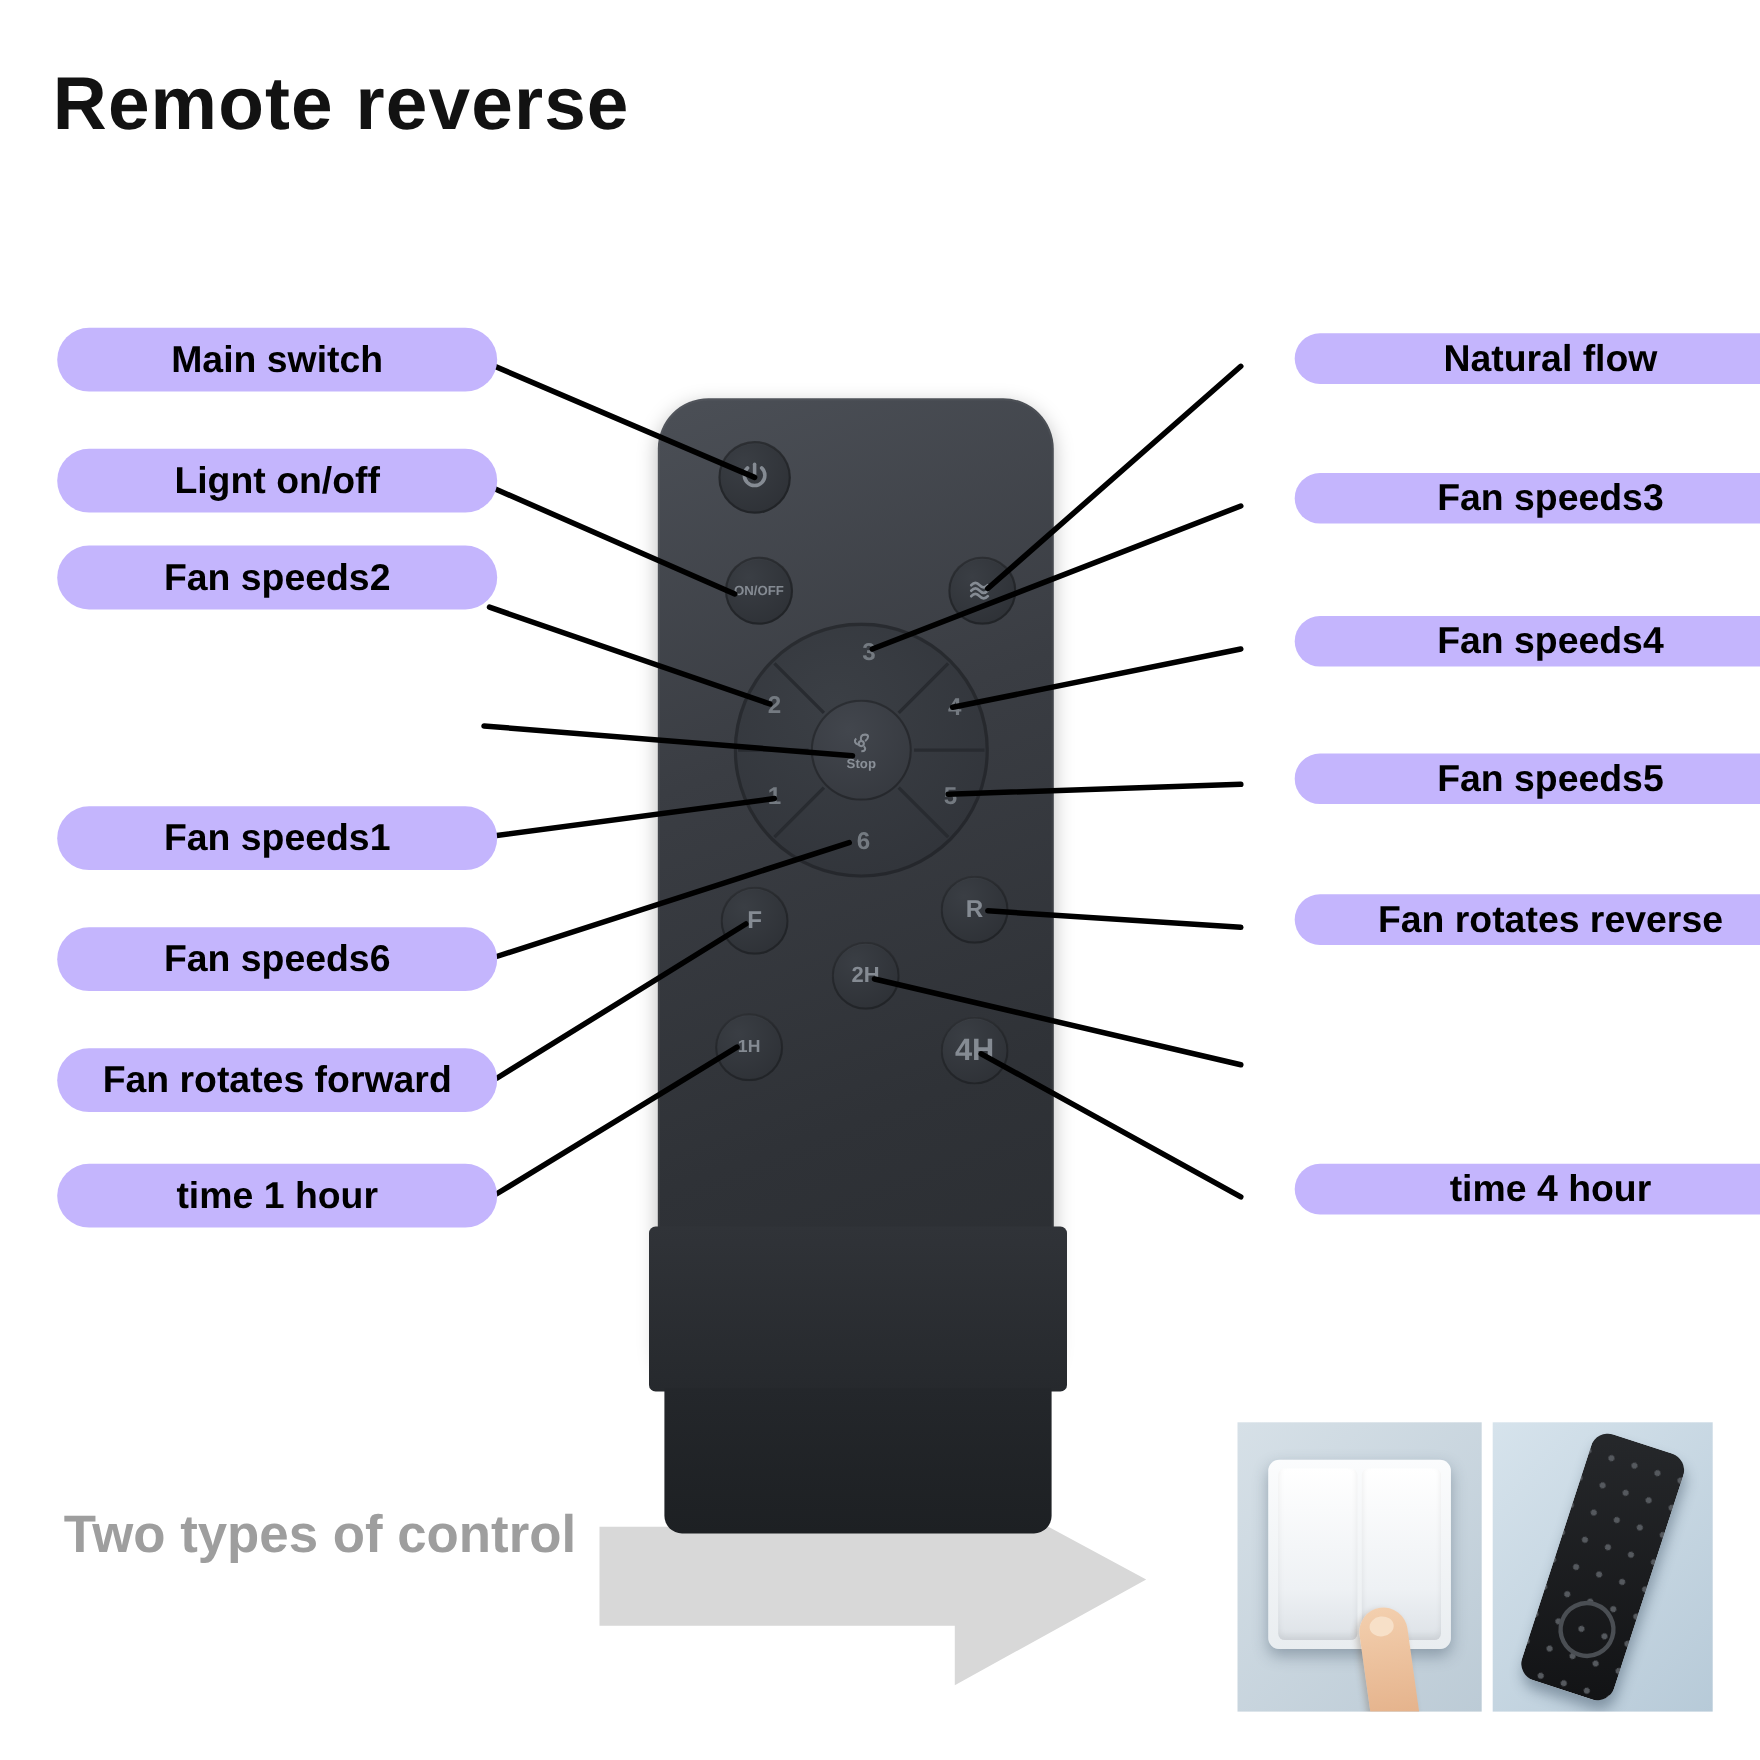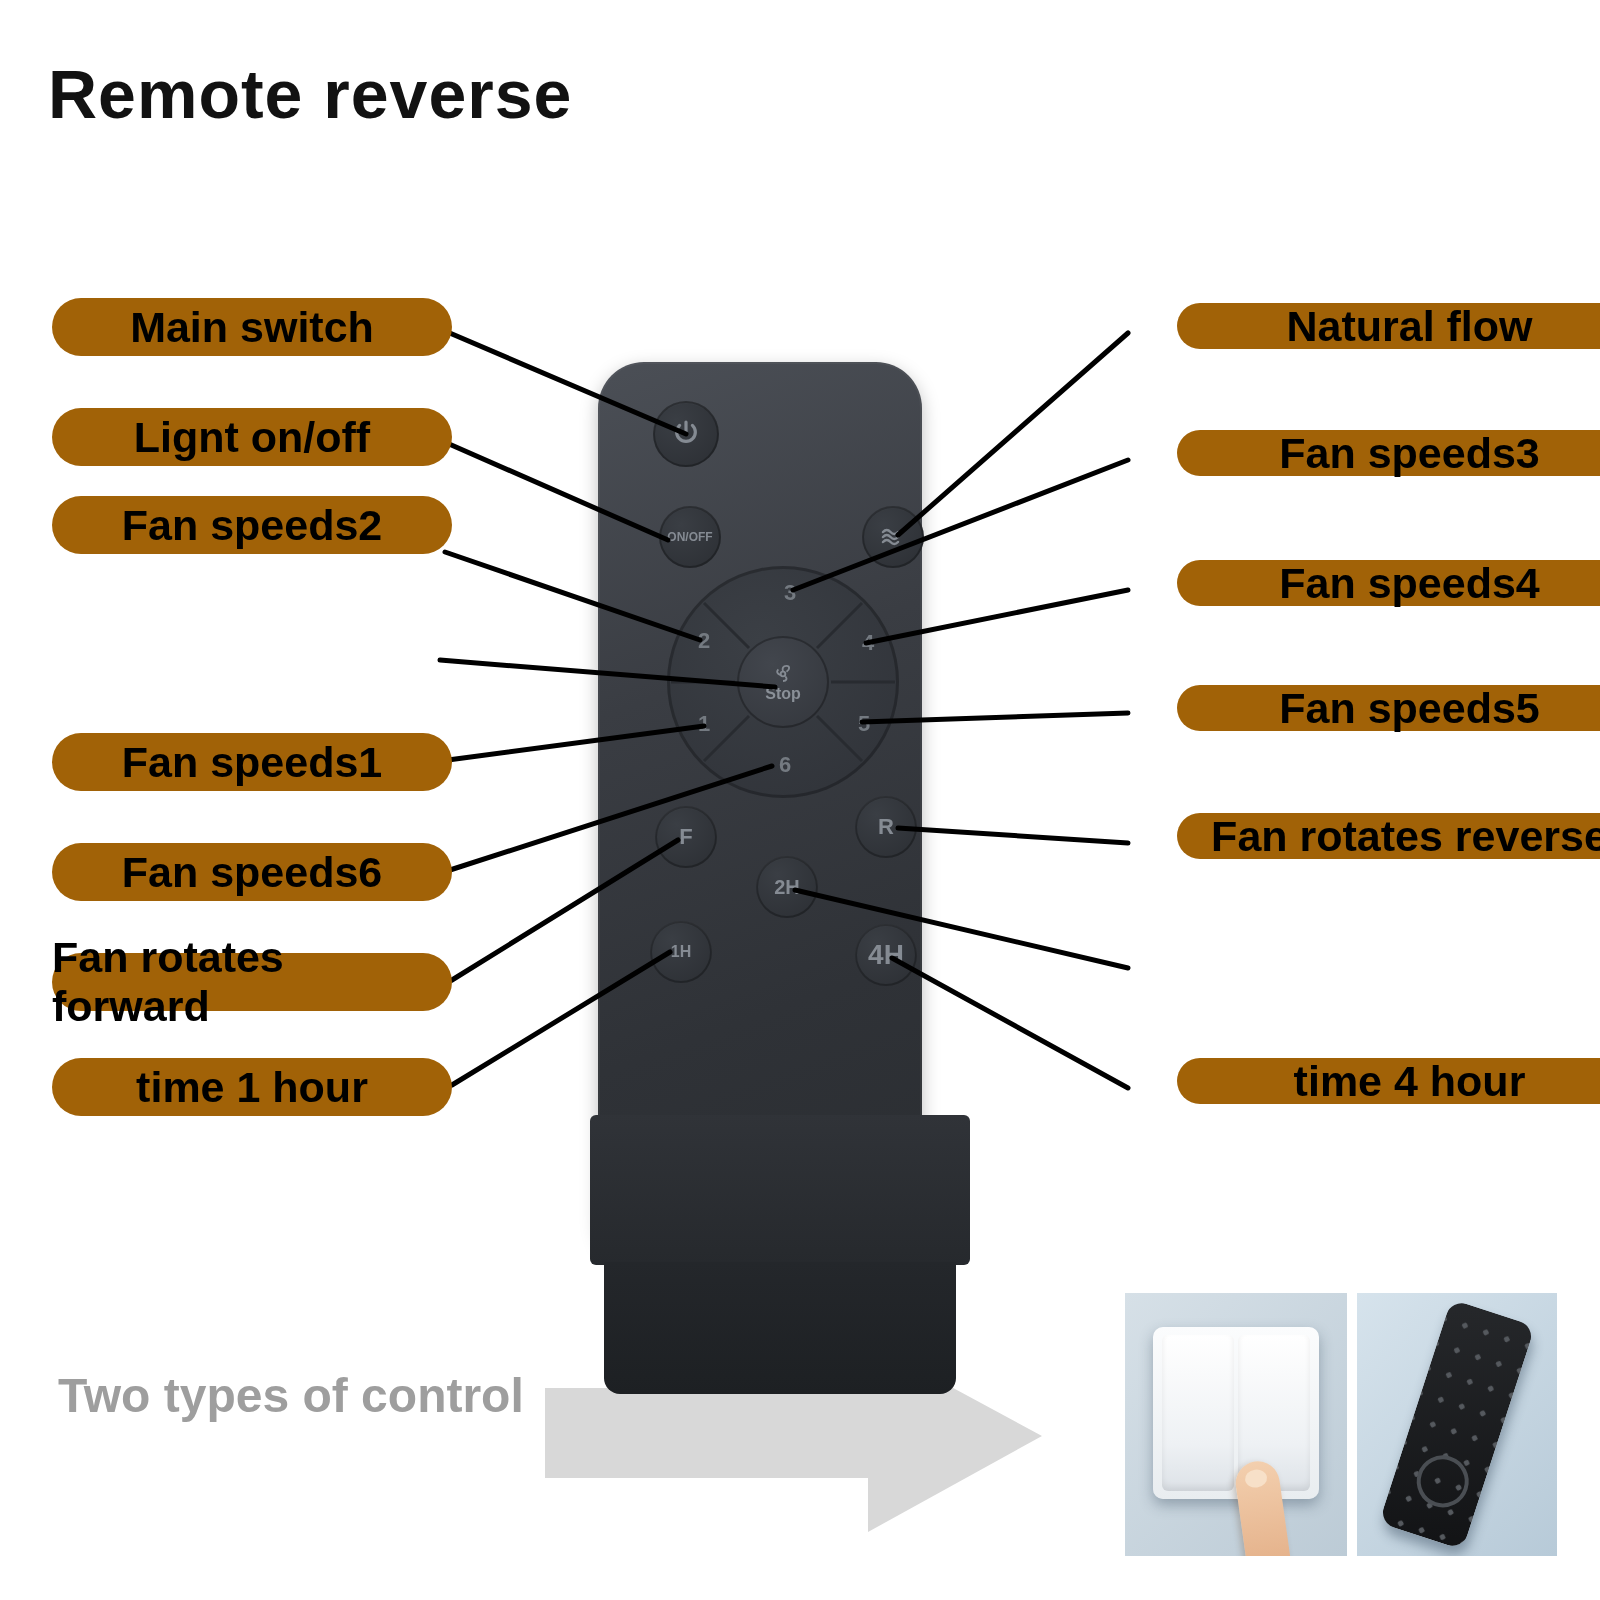--- a/index.html
+++ b/index.html
@@ -3,27 +3,27 @@
 <meta charset="utf-8">
 <style>
   html,body{margin:0;padding:0;}
   body{font-family:"Liberation Sans", sans-serif; background:#fff;}
   #page{position:relative;width:1600px;height:1600px;background:#fff;overflow:hidden;}
 
   
   .page-title{position:absolute;left:48px;top:55px;font-size:68px;font-weight:800;color:#121212;letter-spacing:1px;z-index:5;}
 
   
-  .callout{position:absolute;background:#a16207;border-radius:30px;display:flex;align-items:center;justify-content:center;
-           font-weight:700;font-size:43px;color:#000;z-index:5;}
+  .callout{position:absolute;background:#c4b5fd;border-radius:30px;display:flex;align-items:center;justify-content:center;
+           font-weight:700;font-size:34px;color:#000;z-index:5;}
   .callout.left{left:52px;width:400px;height:58px;}
   .callout.right{left:1177px;width:465px;height:46px;}
 
   
-  .remote-body{position:absolute;left:598px;top:362px;width:324px;height:900px;border-radius:46px;
+  .remote-body{position:absolute;left:598px;top:362px;width:360px;height:900px;border-radius:46px;
     background:linear-gradient(160deg,#4b4f56 0%,#3a3d43 35%,#2f3237 70%,#2a2d31 100%);
     box-shadow:inset 0 0 0 2px rgba(255,255,255,0.04), 0 6px 18px rgba(0,0,0,0.25); z-index:2;}
   .holder-top{position:absolute;left:590px;top:1115px;width:380px;height:150px;
     background:linear-gradient(180deg,#303338,#26292d);border-radius:6px;z-index:2;}
   .holder-bottom{position:absolute;left:604px;top:1262px;width:352px;height:132px;
     background:linear-gradient(180deg,#24272b,#1d2023);border-radius:0 0 16px 16px;z-index:2;}
 
   .rc-btn{position:absolute;border-radius:50%;display:flex;flex-direction:column;align-items:center;justify-content:center;
     background:radial-gradient(circle at 35% 30%, #3a3e44, #2b2e33);
     box-shadow:inset 0 0 0 2px rgba(0,0,0,0.28), inset 0 2px 2px rgba(255,255,255,0.05);
@@ -31,21 +31,21 @@
   .rc-btn .lbl{color:#858b93;}
 
   .dpad{position:absolute;left:69px;top:204px;width:232px;height:232px;border-radius:50%;
     background:radial-gradient(circle at 40% 32%, #3b3f45, #2f3238);
     box-shadow:inset 0 0 0 3px rgba(0,0,0,0.25);}
   .dpad-num{position:absolute;width:26px;text-align:center;font-size:22px;font-weight:700;color:#747a81;}
   .stop-btn{position:absolute;left:70px;top:70px;width:92px;height:92px;border-radius:50%;
     background:radial-gradient(circle at 38% 30%, #42464d, #33363c);
     box-shadow:inset 0 0 0 2px rgba(0,0,0,0.3);
     display:flex;flex-direction:column;align-items:center;justify-content:center;}
-  .stop-btn .stop-lbl{font-size:16px;font-weight:700;color:#8a9098;margin-top:-1px;}
+  .stop-btn .stop-lbl{font-size:12px;font-weight:700;color:#8a9098;margin-top:-1px;}
 
   
   .lines{position:absolute;left:0;top:0;z-index:4;pointer-events:none;}
 
   
   .footer-caption{position:absolute;left:58px;top:1368px;font-size:48px;font-weight:800;color:#9e9e9e;z-index:3;}
   .arrow-svg{position:absolute;left:0;top:0;z-index:1;}
 
   
   .panel{position:absolute;top:1293px;height:263px;z-index:2;overflow:hidden;}

